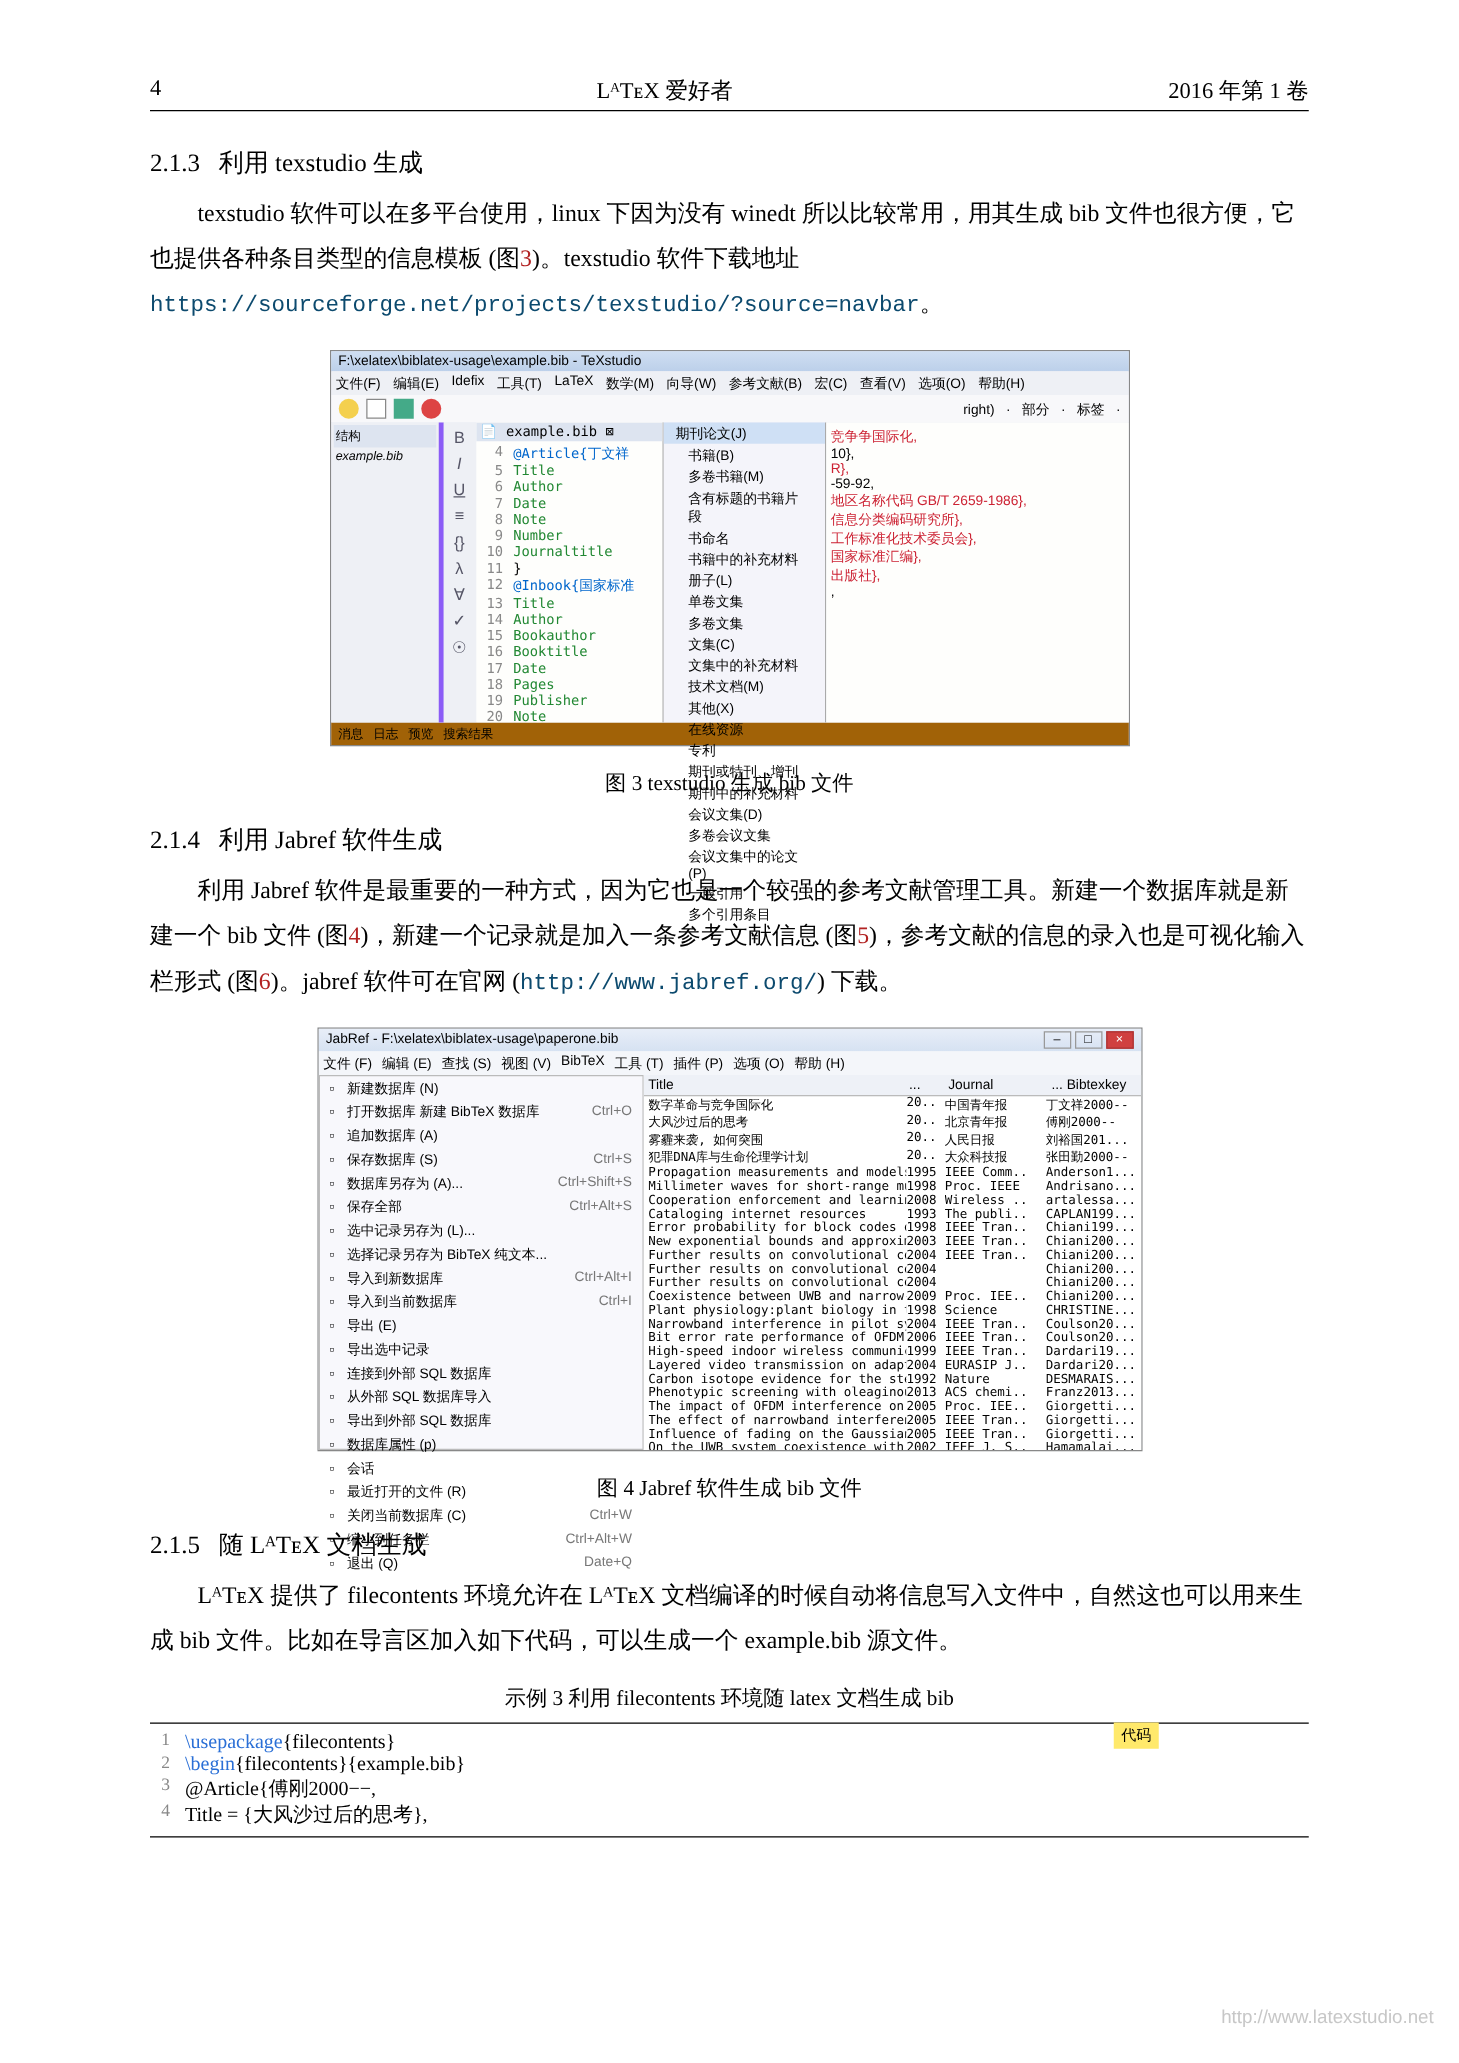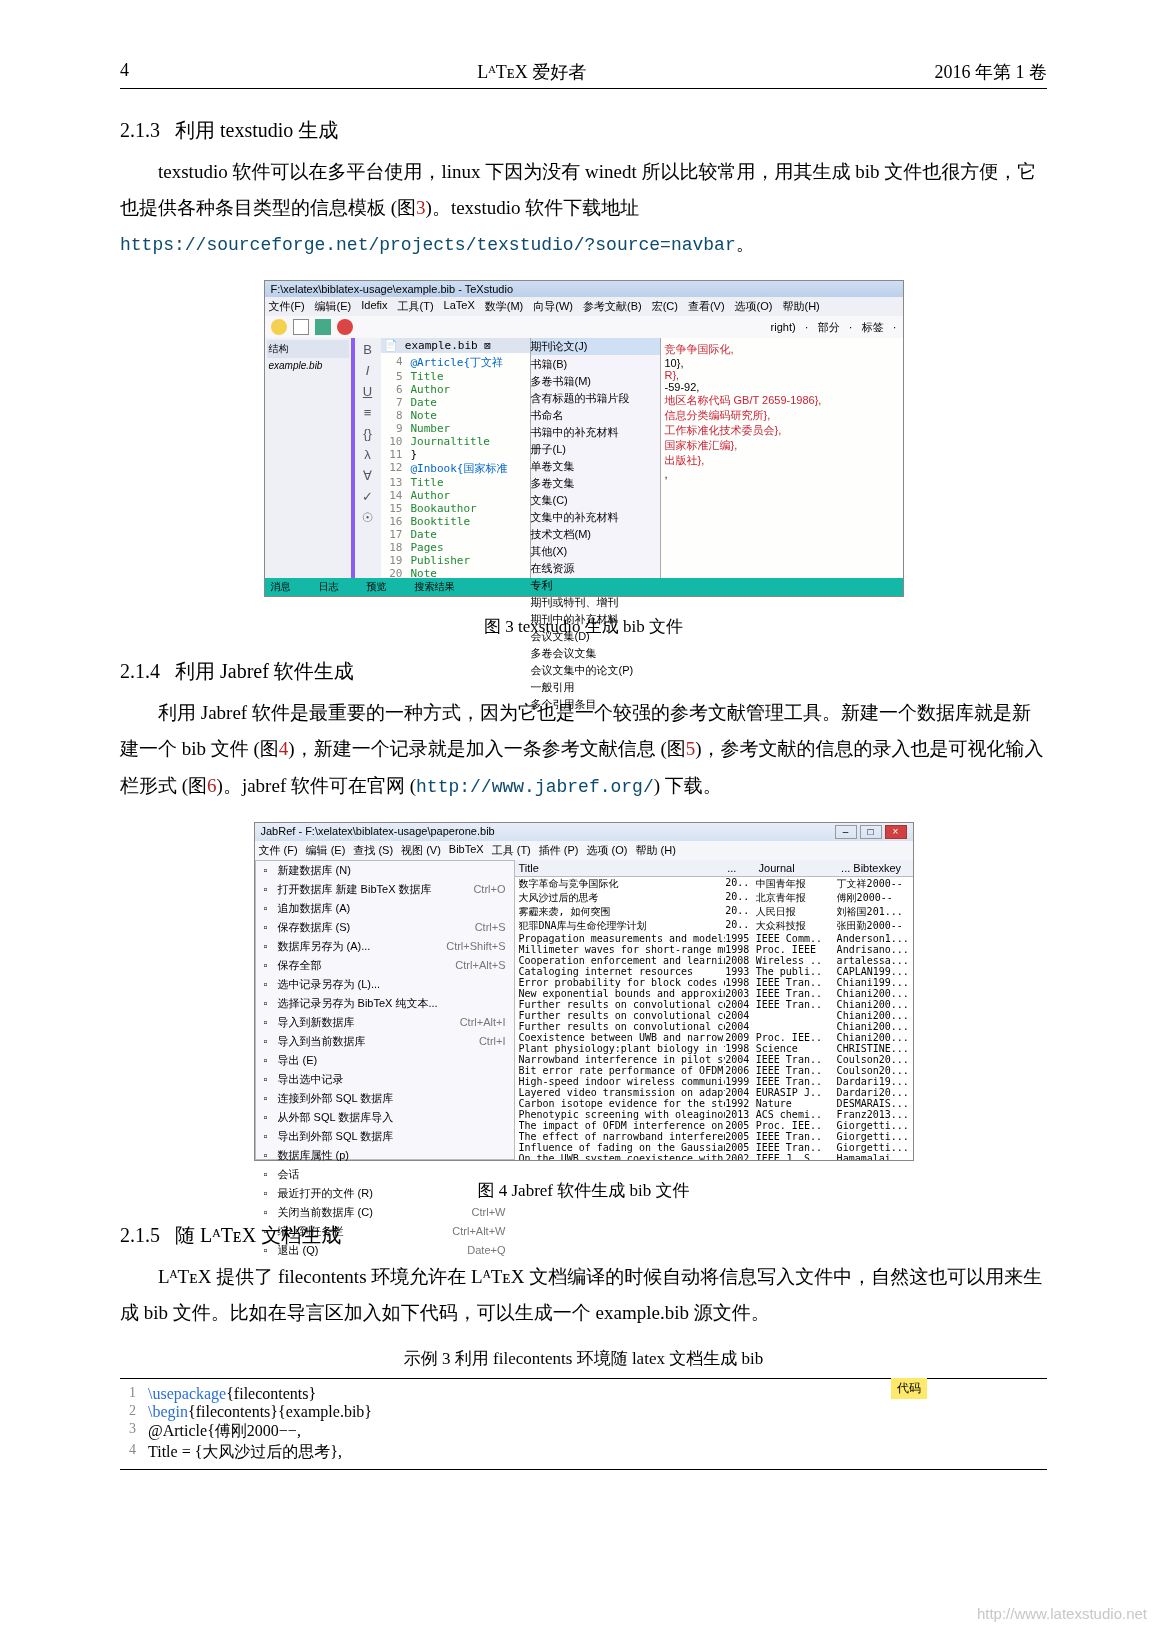--- a/index.html
+++ b/index.html
@@ -22,25 +22,25 @@
   .fig3 .body { display: flex; height: 240px; }
   .fig3 .leftcol { width: 90px; background: #eef0f5; border-right: 4px solid #8b5cf6; padding: 2px; font-size: 10px; }
   .fig3 .gutter { width: 26px; background: #eef0f5; display: flex; flex-direction: column; align-items: center; gap: 6px; padding-top: 4px; }
   .fig3 .gutter span { color: #556; font-size: 13px; }
   .fig3 .editor { width: 150px; background: #fefefc; border-right: 1px solid #aaa; font-family: Consolas, monospace; font-size: 11px; padding: 2px 4px; overflow: hidden; }
   .fig3 .editor .ln { display: flex; gap: 8px; white-space: nowrap; }
   .fig3 .editor .no { color: #888; width: 18px; text-align: right; }
   .fig3 .editor .kw { color: #0066cc; }
   .fig3 .editor .fld { color: #228833; }
   .fig3 .dropdown { width: 130px; background: #f4f4fa; border-right: 1px solid #aaa; font-size: 11px; }
-  .fig3 .dropdown div { padding: 1px 0; }
+  .fig3 .dropdown div { padding: 1px 10px; }
   .fig3 .rightpane { flex: 1; background: #fefefc; font-size: 11px; padding: 4px; overflow: hidden; }
   .fig3 .rightpane div { white-space: nowrap; }
   .fig3 .rightpane .red { color: #cc2233; }
-  .fig3 .status { background: #14b8a6; padding: 2px 6px; font-size: 10px; display: flex; gap: 28px; }
+  .fig3 .status { background: #a16207; padding: 2px 6px; font-size: 10px; display: flex; gap: 8px; }
   
   .fig4 { border: 1px solid #888; font-family: "Microsoft YaHei","SimSun",sans-serif; font-size: 11px; background: #eef1f7; }
   .fig4 .titlebar { background: linear-gradient(#e8eef8,#d6e2f2); padding: 2px 6px; font-size: 11px; display:flex; justify-content:space-between; }
   .fig4 .winctrl { display:flex; gap:3px; }
   .fig4 .winctrl span { display:inline-block; width:22px; height:14px; border:1px solid #999; font-size:10px; text-align:center; line-height:12px; }
   .fig4 .winctrl .close { background:#d04040; color:#fff; border-color:#a33; }
   .fig4 .menubar { background: #f4f6fa; padding: 2px 4px; display: flex; gap: 8px; font-size: 11px; }
   .fig4 .body { display: flex; height: 300px; }
   .fig4 .filemenu { width: 260px; background: #f8f8fc; border: 1px solid #bbb; font-size: 11px; }
   .fig4 .filemenu .row { display: flex; justify-content: space-between; padding: 2px 8px; align-items: center; }

